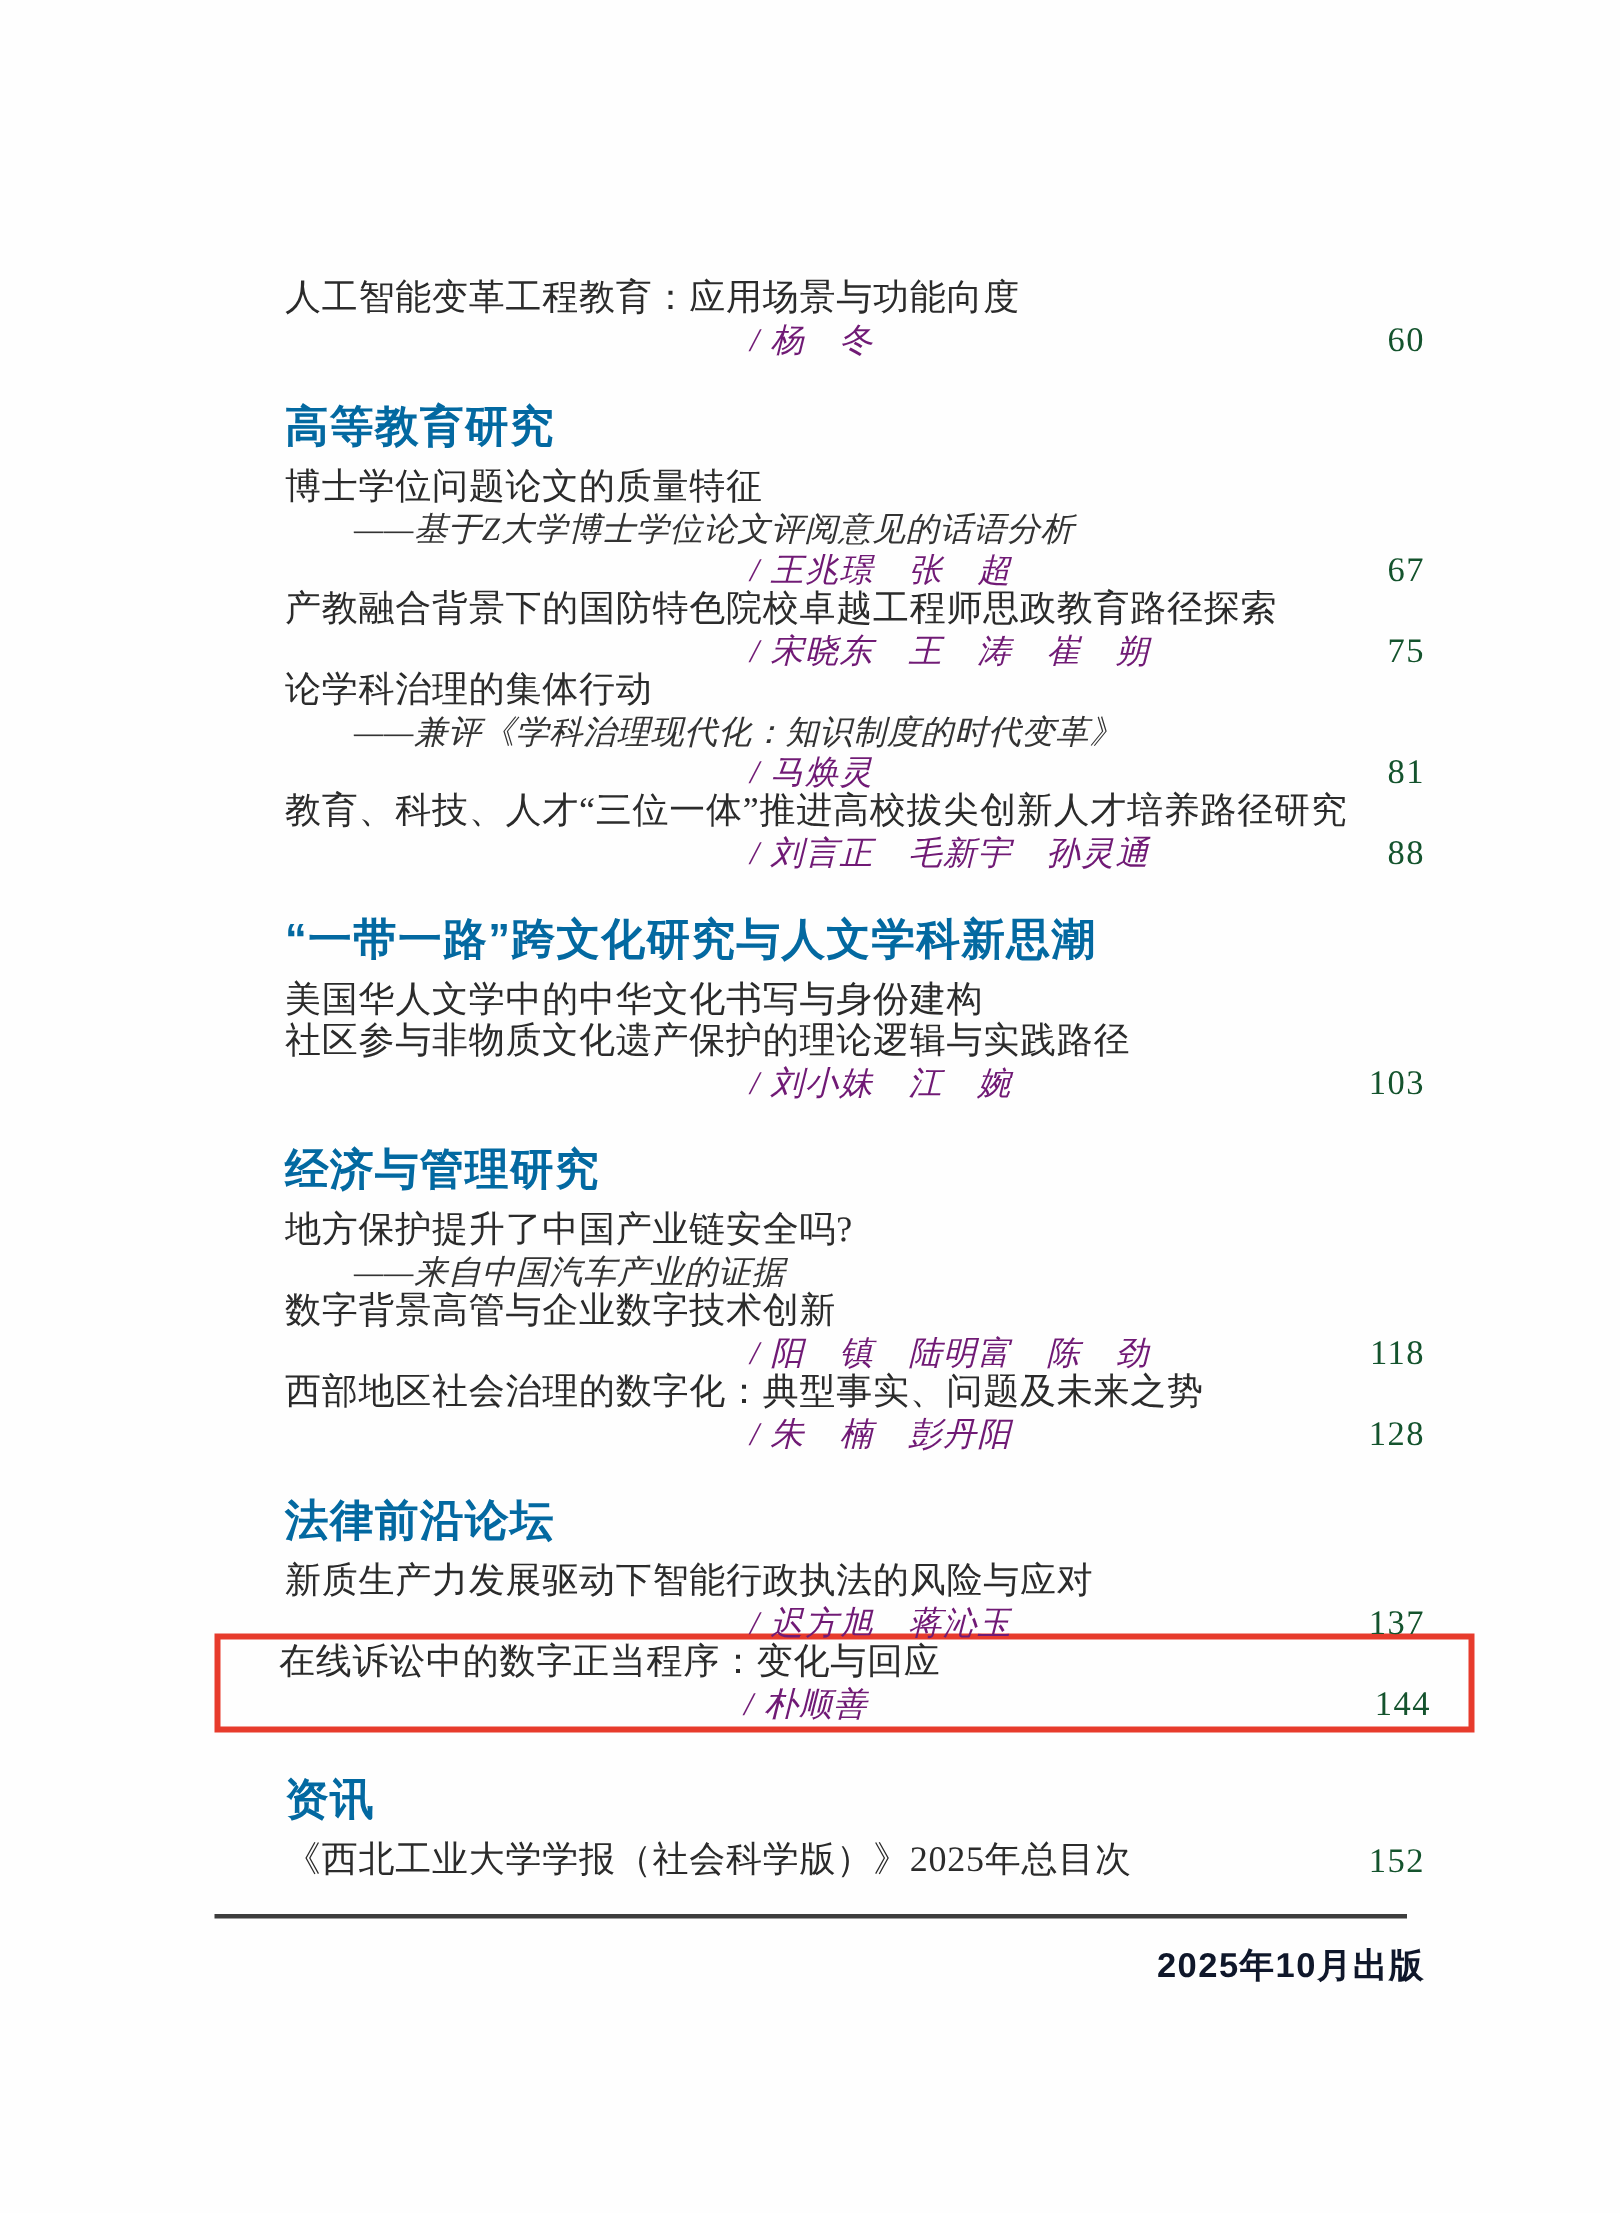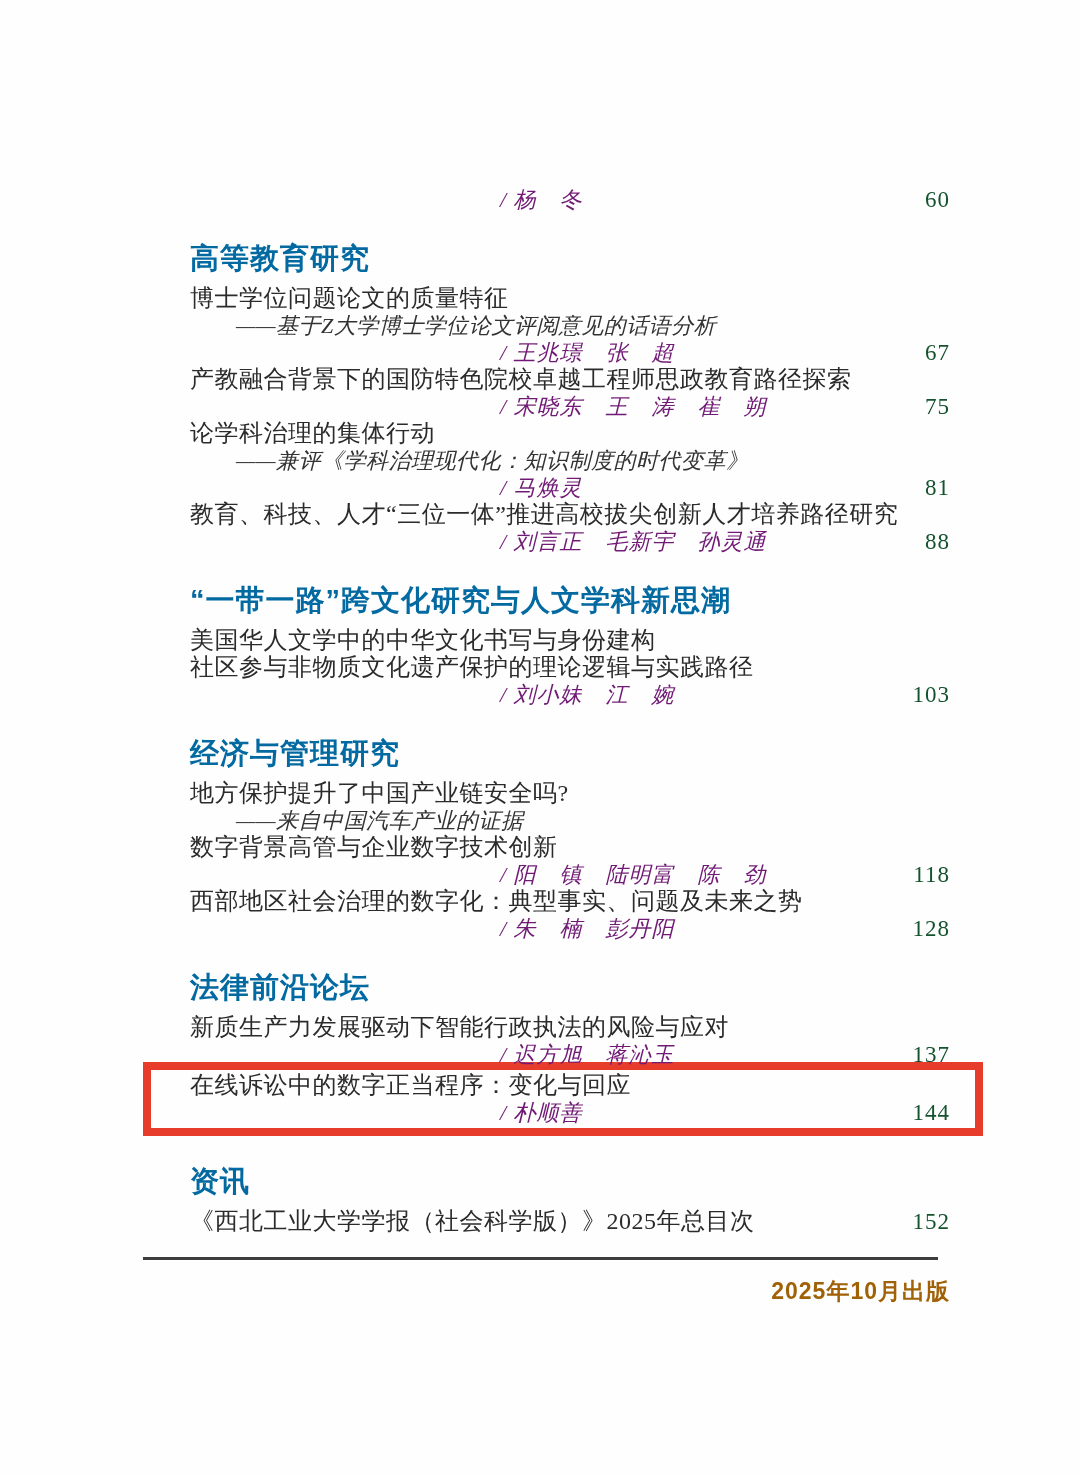--- a/index.html
+++ b/index.html
@@ -62,46 +62,47 @@
   }
   .entry-page-number {
     margin-left: auto;
     font-size: 23px;
     font-style: normal;
     font-family: "Liberation Serif", "DejaVu Serif", serif;
     color: #14532d;
     letter-spacing: 1px;
   }
   .highlight-box {
-    border: 8px solid #d946ef;
+    border: 4px solid #d946ef;
     margin: -6px -33px 4px -47px;
     padding: 2px 25px 2px 39px;
   }
   .bottom-rule {
     height: 3px;
     background: #3d3d3d;
     width: 795px;
     margin: 22px 0 0 -47px;
   }
   .publish-date {
     margin-top: 16px;
     text-align: right;
     font-family: "Liberation Sans", "DejaVu Sans", sans-serif;
     font-weight: 600;
     font-size: 23px;
-    color: #a16207;
+    color: #0f172a;
     letter-spacing: 1px;
   }
 </style>
 </head>
 <body>
 
 <div class="page">
   <div class="toc" id="toc-root">
       <div class="entry">
+        <div class="entry-title">人工智能变革工程教育：应用场景与功能向度</div>
         <div class="author-row">
           <span class="entry-authors">/ 杨　冬</span>
           <span class="entry-page-number">60</span>
         </div>
       </div>
       <h2 class="section-heading">高等教育研究</h2>
       <div class="entry">
         <div class="entry-title">博士学位问题论文的质量特征</div>
         <div class="entry-subtitle">——基于Z大学博士学位论文评阅意见的话语分析</div>
         <div class="author-row">

